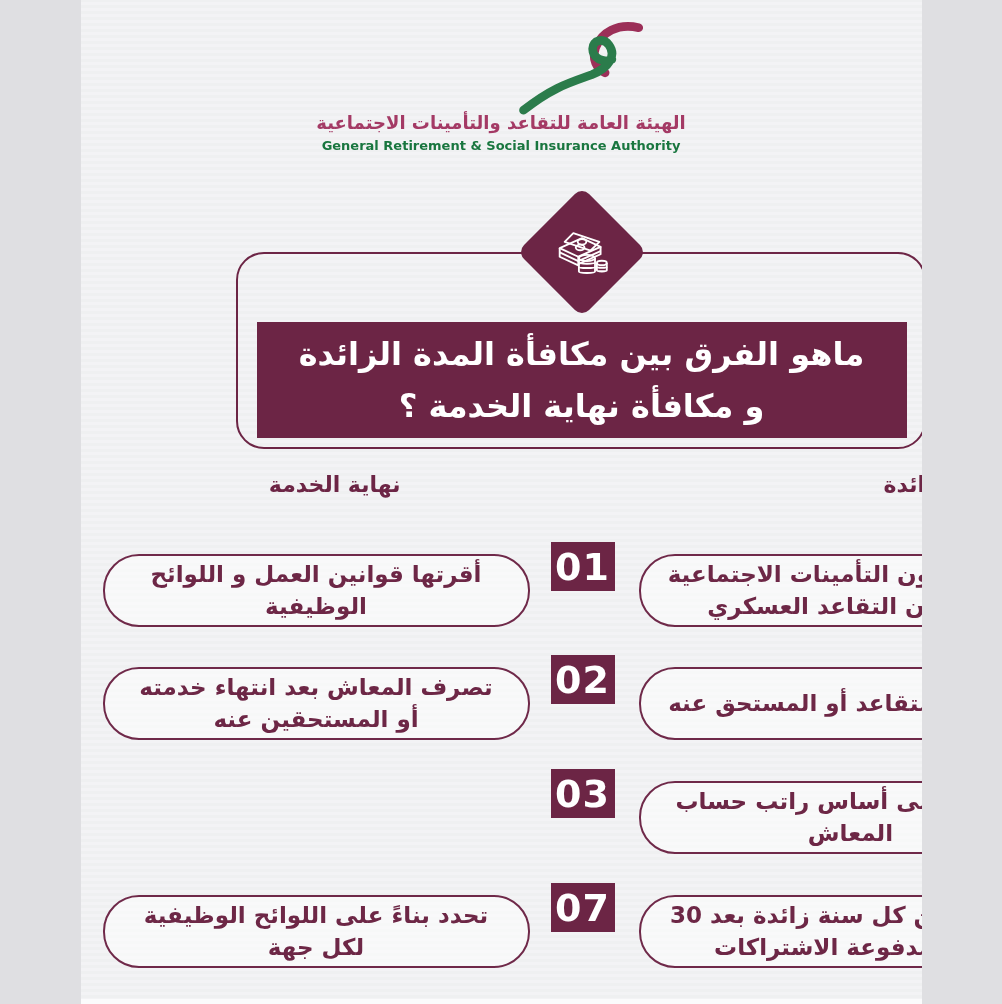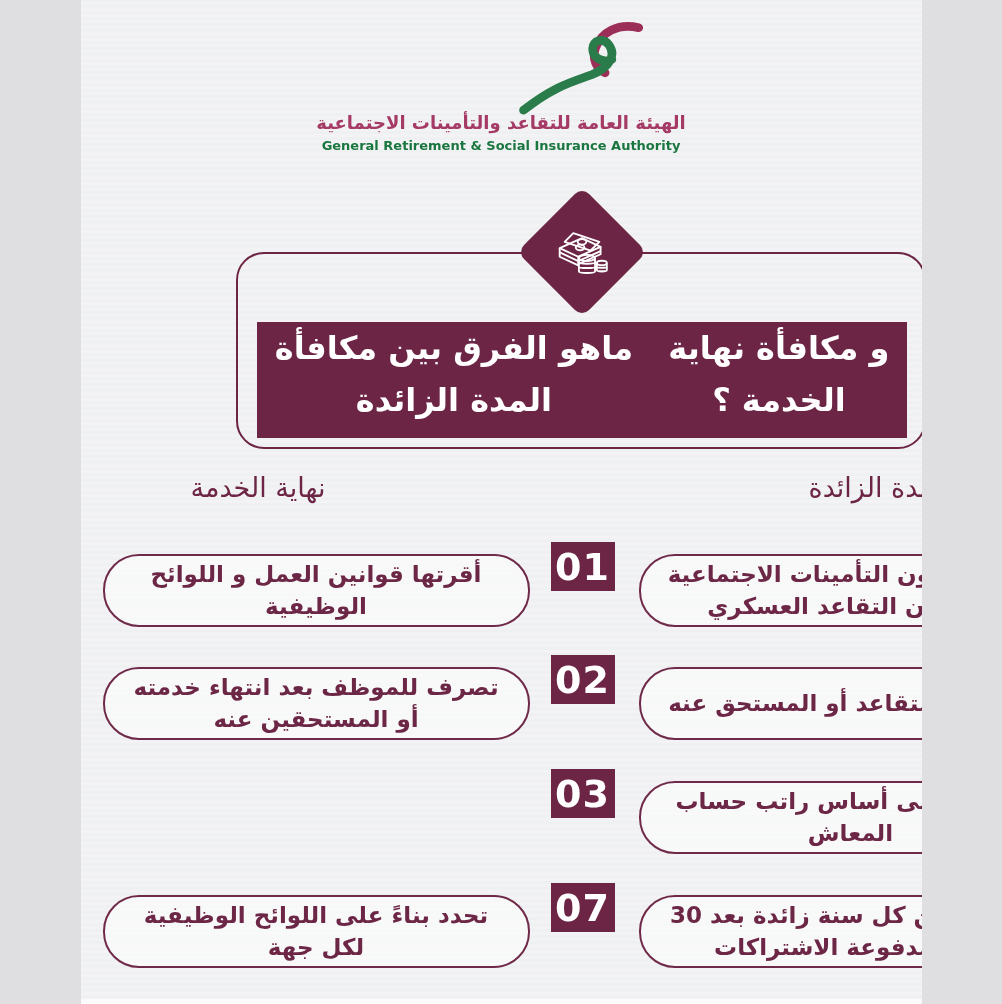--- a/index.html
+++ b/index.html
@@ -17,26 +17,26 @@
     font-size:18px;font-weight:bold;color:#a43a65;direction:rtl;}
   .logo-en{position:absolute;left:0;top:138px;width:100%;text-align:center;
     font-size:13px;font-weight:bold;color:#19763f;}
   
   .hero-box{position:absolute;left:155px;top:252px;width:690px;height:197px;
     border:2px solid #6c2545;border-radius:28px;}
   .diamond{position:absolute;left:455px;top:206px;width:92px;height:92px;
     background:#6c2545;border-radius:10px;transform:rotate(45deg);}
   .diamond-icon{position:absolute;left:470px;top:222px;width:62px;height:62px;}
   .title-box{position:absolute;left:176px;top:322px;width:650px;height:116px;
-    background:#6c2545;display:flex;justify-content:center;}
+    background:#6c2545;display:flex;flex-direction:column;justify-content:center;}
   .title-line{color:#ffffff;font-size:32px;font-weight:800;line-height:52px;
     text-align:center;direction:rtl;}
   
-  .col-header{position:absolute;top:472px;width:210px;text-align:left;
-    font-size:27px;font-weight:normal;color:#6c2545;direction:rtl;}
+  .col-header{position:absolute;top:472px;width:210px;text-align:right;
+    font-size:22px;font-weight:bold;color:#6c2545;direction:rtl;}
   .col-header.left{left:110px;}
   .col-header.right{left:728px;}
   
   .row{position:absolute;left:0;width:100%;height:73px;}
   .row.r1{top:526px;}
   .row.r2{top:639px;}
   .row.r3{top:753px;}
   .row.r4{top:867px;}
   .pill{position:absolute;top:0;height:73px;border:2px solid #6f2949;border-radius:36px;
     background:rgba(255,255,255,0.5);display:flex;align-items:center;justify-content:center;
@@ -97,21 +97,21 @@
 
   <div class="row r1">
     <div class="pill right">أقرها قانون التأمينات الاجتماعية و قانون التقاعد العسكري</div>
     <div class="badge">01</div>
     <div class="pill left">أقرتها قوانين العمل و اللوائح الوظيفية</div>
   </div>
 
   <div class="row r2">
     <div class="pill right">تصرف للمتقاعد أو المستحق عنه</div>
     <div class="badge">02</div>
-    <div class="pill left">تصرف للموظف بعد انتهاء خدمته أو المستحقين عنه</div>
+    <div class="pill left">تصرف المعاش بعد انتهاء خدمته أو المستحقين عنه</div>
   </div>
 
   <div class="row r3">
     <div class="pill right">تحسب على أساس راتب حساب المعاش</div>
     <div class="badge">03</div>
   </div>
 
   <div class="row r4">
     <div class="pill right">تحسب عن كل سنة زائدة بعد 30 سنة مدفوعة الاشتراكات</div>
     <div class="badge">07</div>

